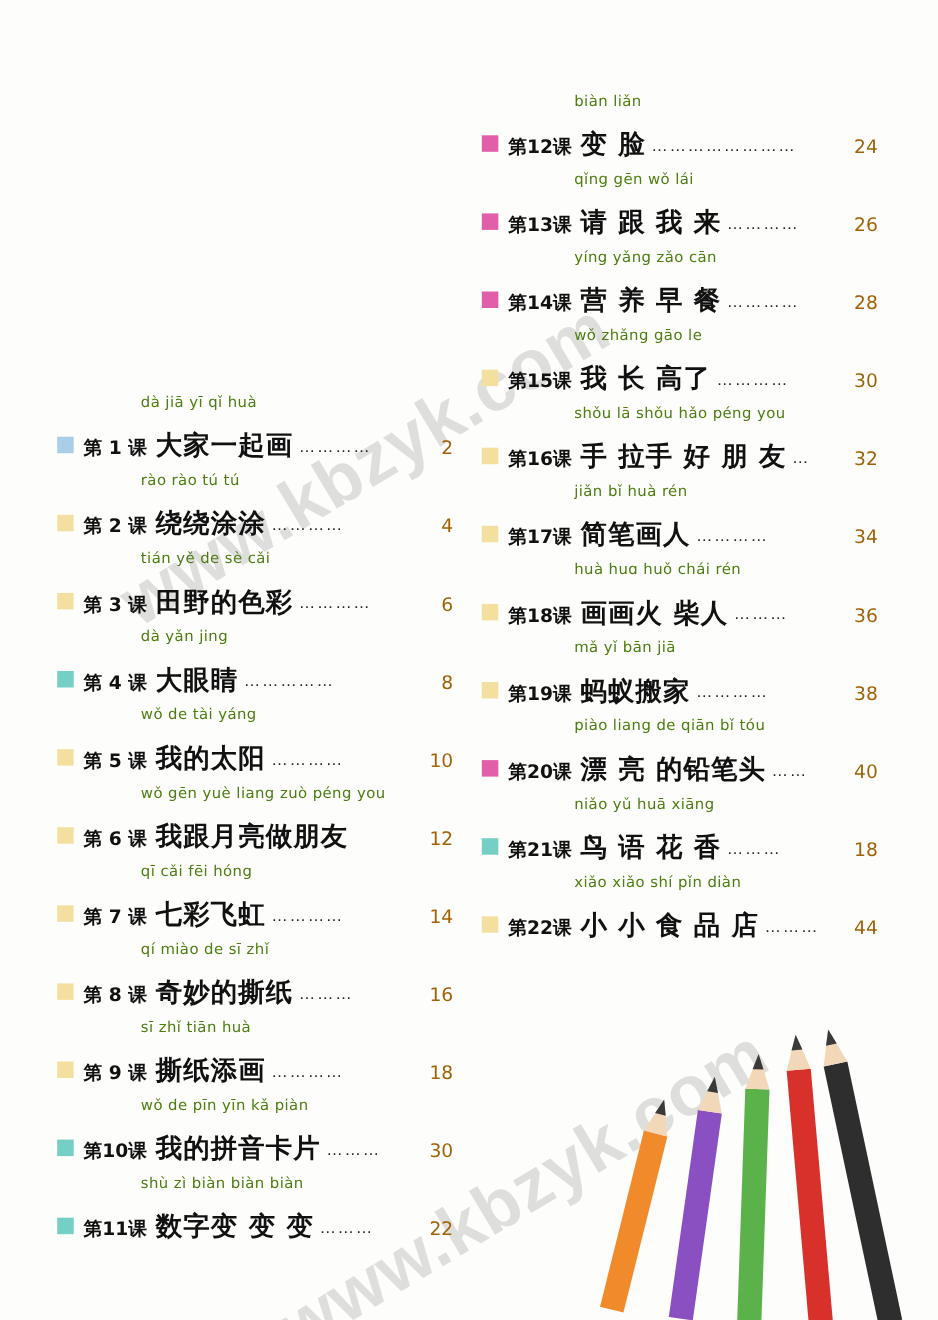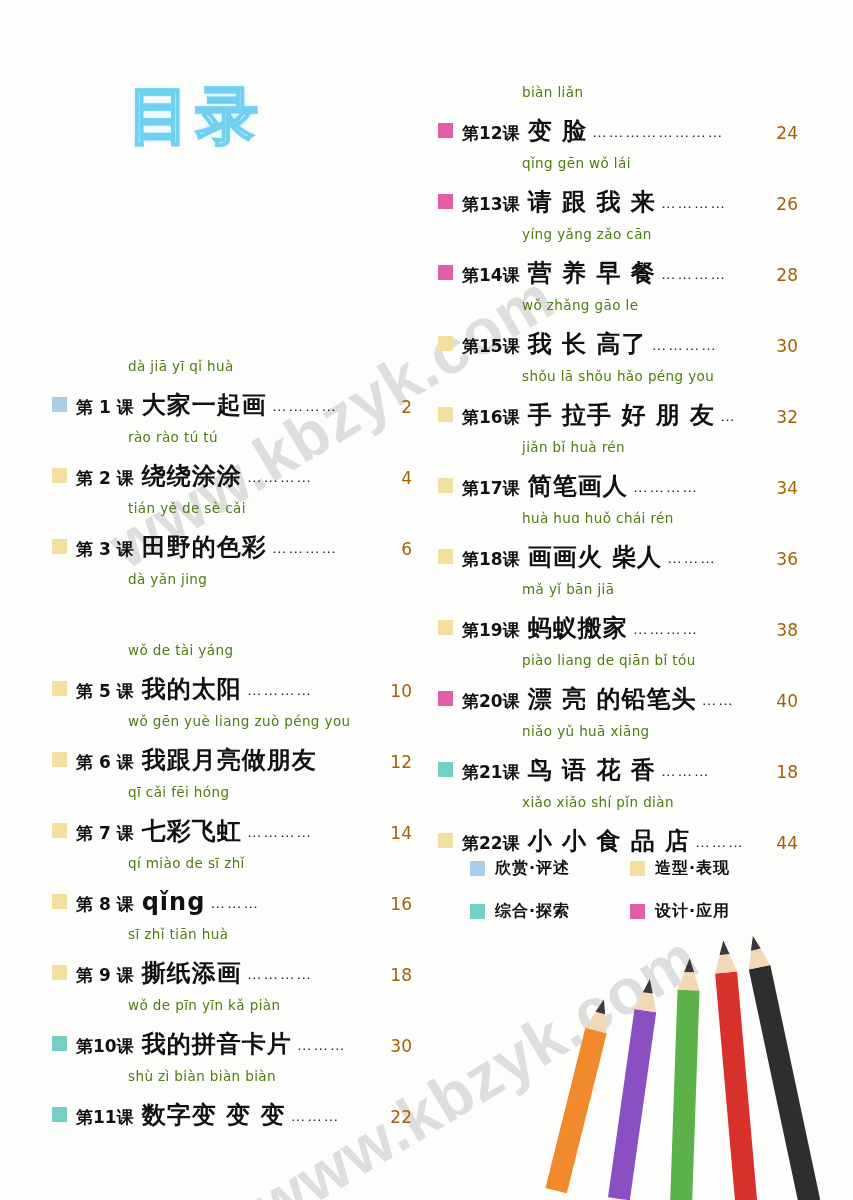--- a/index.html
+++ b/index.html
@@ -172,21 +172,20 @@
     width: 330px;
     height: 280px;
     pointer-events: none;
   }
 </style>
 </head>
 <body>
 
 <div class="page">
 
-  <div class="toc-title">目录</div>
 
   <div class="watermark wm1">www.kbzyk.com</div>
   <div class="watermark wm2">www.kbzyk.com</div>
 
   <div class="col col-left">
 
     <div class="entry">
       <div class="pinyin">dà jiā yī  qǐ huà</div>
       <div class="row">
         <span class="swatch" style="background:#aacde8"></span>
@@ -214,20 +213,27 @@
         <span class="swatch" style="background:#f3e0a1"></span>
         <span class="lesson-no">第 3 课</span>
         <span class="lesson-title">田野的色彩</span>
         <span class="dots">…………</span>
         <span class="page-no">6</span>
       </div>
     </div>
 
     <div class="entry">
       <div class="pinyin">dà yǎn jing</div>
+      <div class="row">
+        <span class="swatch" style="background:#76cfc4"></span>
+        <span class="lesson-no">第 4 课</span>
+        <span class="lesson-title">大眼睛</span>
+        <span class="dots">……………</span>
+        <span class="page-no">8</span>
+      </div>
     </div>
 
     <div class="entry">
       <div class="pinyin">wǒ de tài yáng</div>
       <div class="row">
         <span class="swatch" style="background:#f3e0a1"></span>
         <span class="lesson-no">第 5 课</span>
         <span class="lesson-title">我的太阳</span>
         <span class="dots">…………</span>
         <span class="page-no">10</span>
@@ -254,21 +260,21 @@
         <span class="dots">…………</span>
         <span class="page-no">14</span>
       </div>
     </div>
 
     <div class="entry">
       <div class="pinyin">qí miào de  sī zhǐ</div>
       <div class="row">
         <span class="swatch" style="background:#f3e0a1"></span>
         <span class="lesson-no">第 8 课</span>
-        <span class="lesson-title">qǐng</span>
+        <span class="lesson-title">奇妙的撕纸</span>
         <span class="dots">………</span>
         <span class="page-no">16</span>
       </div>
     </div>
 
     <div class="entry">
       <div class="pinyin">sī zhǐ tiān huà</div>
       <div class="row">
         <span class="swatch" style="background:#f3e0a1"></span>
         <span class="lesson-no">第 9 课</span>
@@ -420,42 +426,20 @@
         <span class="swatch" style="background:#f3e0a1"></span>
         <span class="lesson-no">第22课</span>
         <span class="lesson-title">小 小 食 品 店</span>
         <span class="dots">………</span>
         <span class="page-no">44</span>
       </div>
     </div>
 
   </div>
 
-  <div class="legend">
-    <div class="legend-row">
-      <div class="legend-item">
-        <span class="swatch" style="background:#aacde8"></span>
-        <span class="legend-label">欣赏·评述</span>
-      </div>
-      <div class="legend-item">
-        <span class="swatch" style="background:#f3e0a1"></span>
-        <span class="legend-label">造型·表现</span>
-      </div>
-    </div>
-    <div class="legend-row">
-      <div class="legend-item">
-        <span class="swatch" style="background:#76cfc4"></span>
-        <span class="legend-label">综合·探索</span>
-      </div>
-      <div class="legend-item">
-        <span class="swatch" style="background:#e05fa8"></span>
-        <span class="legend-label">设计·应用</span>
-      </div>
-    </div>
-  </div>
 
   <svg class="pencils" viewBox="0 0 330 280">
     <g>
 
       <g transform="rotate(14 60 200)">
         <rect x="40" y="110" width="22" height="165" fill="#f08a2b"></rect>
         <polygon points="40,110 62,110 51,78" fill="#f2d7b8"></polygon>
         <polygon points="46,92 56,92 51,78" fill="#3a3a3a"></polygon>
       </g>
 

